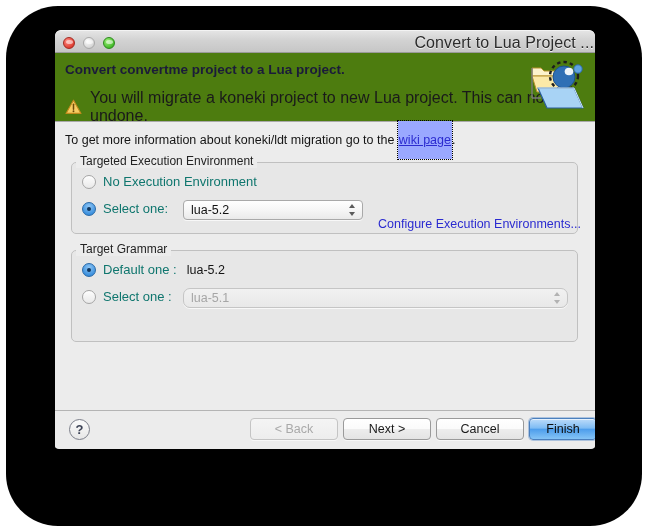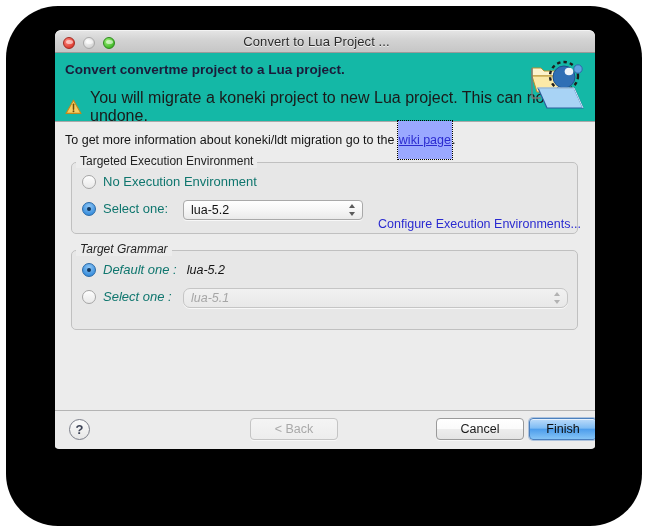--- a/index.html
+++ b/index.html
@@ -42,23 +42,23 @@
   #titlebar {
     position: relative;
     height: 23px;
     background: linear-gradient(to bottom, #e4e4e4 0%, #d2d2d2 45%, #c6c6c6 100%);
     border-bottom: 1px solid #9a9a9a;
     border-top: 1px solid #f3f3f3;
     border-radius: 6px 6px 0 0;
   }
   #window-title {
     position: absolute;
-    left: 0; right: 17px; top: 3px;
-    text-align: center;
-    font-size: 13px;
+    left: 0; right: 1px; top: 3px;
+    text-align: right;
+    font-size: 16px;
     color: #2b2b2b;
     letter-spacing: .1px;
     text-shadow: 0 1px 0 rgba(255,255,255,.75);
   }
   .traffic {
     position: absolute;
     top: 6px;
     width: 12px; height: 12px;
     border-radius: 50%;
   }
@@ -71,21 +71,21 @@
     background: rgba(255,255,255,.55);
   }
   #btn-close   { left: 8px;  background: radial-gradient(circle at 35% 30%, #ff8d83, #e04035 70%, #b52a20); border: 1px solid #a32a21; }
   #btn-min     { left: 28px; background: radial-gradient(circle at 35% 30%, #fdfdfd, #d6d6d6 70%, #b4b4b4); border: 1px solid #a9a9a9; }
   #btn-max     { left: 48px; background: radial-gradient(circle at 35% 30%, #9ef07a, #47bd2d 70%, #2e8a1c); border: 1px solid #2c8b1d; }
 
   
   #header {
     position: relative;
     height: 69px;
-    background: #14b8a6;
+    background: #4d7c0f;
     border-bottom: 1px solid #a9a9a9;
   }
   #heading {
     position: absolute;
     left: 10px; top: 9px;
     font-size: 13.5px;
     font-weight: bold;
     color: #1b1b3a;
   }
   #warning-row {
@@ -138,21 +138,21 @@
   .group-title {
     position: absolute;
     top: -9px; left: 4px;
     font-size: 12px;
     color: #232323;
     background: #ececec;
     padding: 0 4px;
     white-space: nowrap;
   }
   #group-exec { top: 40px; height: 72px; }
-  #group-gram { top: 128px; height: 80px; font-style: italic; }
+  #group-gram { top: 128px; height: 92px; }
 
   .row {
     position: absolute;
     display: flex;
     align-items: center;
     left: 10px;
   }
 
   
   .radio {
@@ -396,17 +396,18 @@
             <i class="down"></i>
           </span>
       </div>
     </div>
 
   </div>
 
   <div id="footer">
     <div id="help-button">?</div>
     <div class="btn disabled" id="btn-back">&lt; Back</div>
+    <div class="btn" id="btn-next">Next &gt;</div>
     <div class="btn" id="btn-cancel">Cancel</div>
     <div class="btn default" id="btn-finish">Finish</div>
   </div>
 
 </div>
 
 </body></html>

